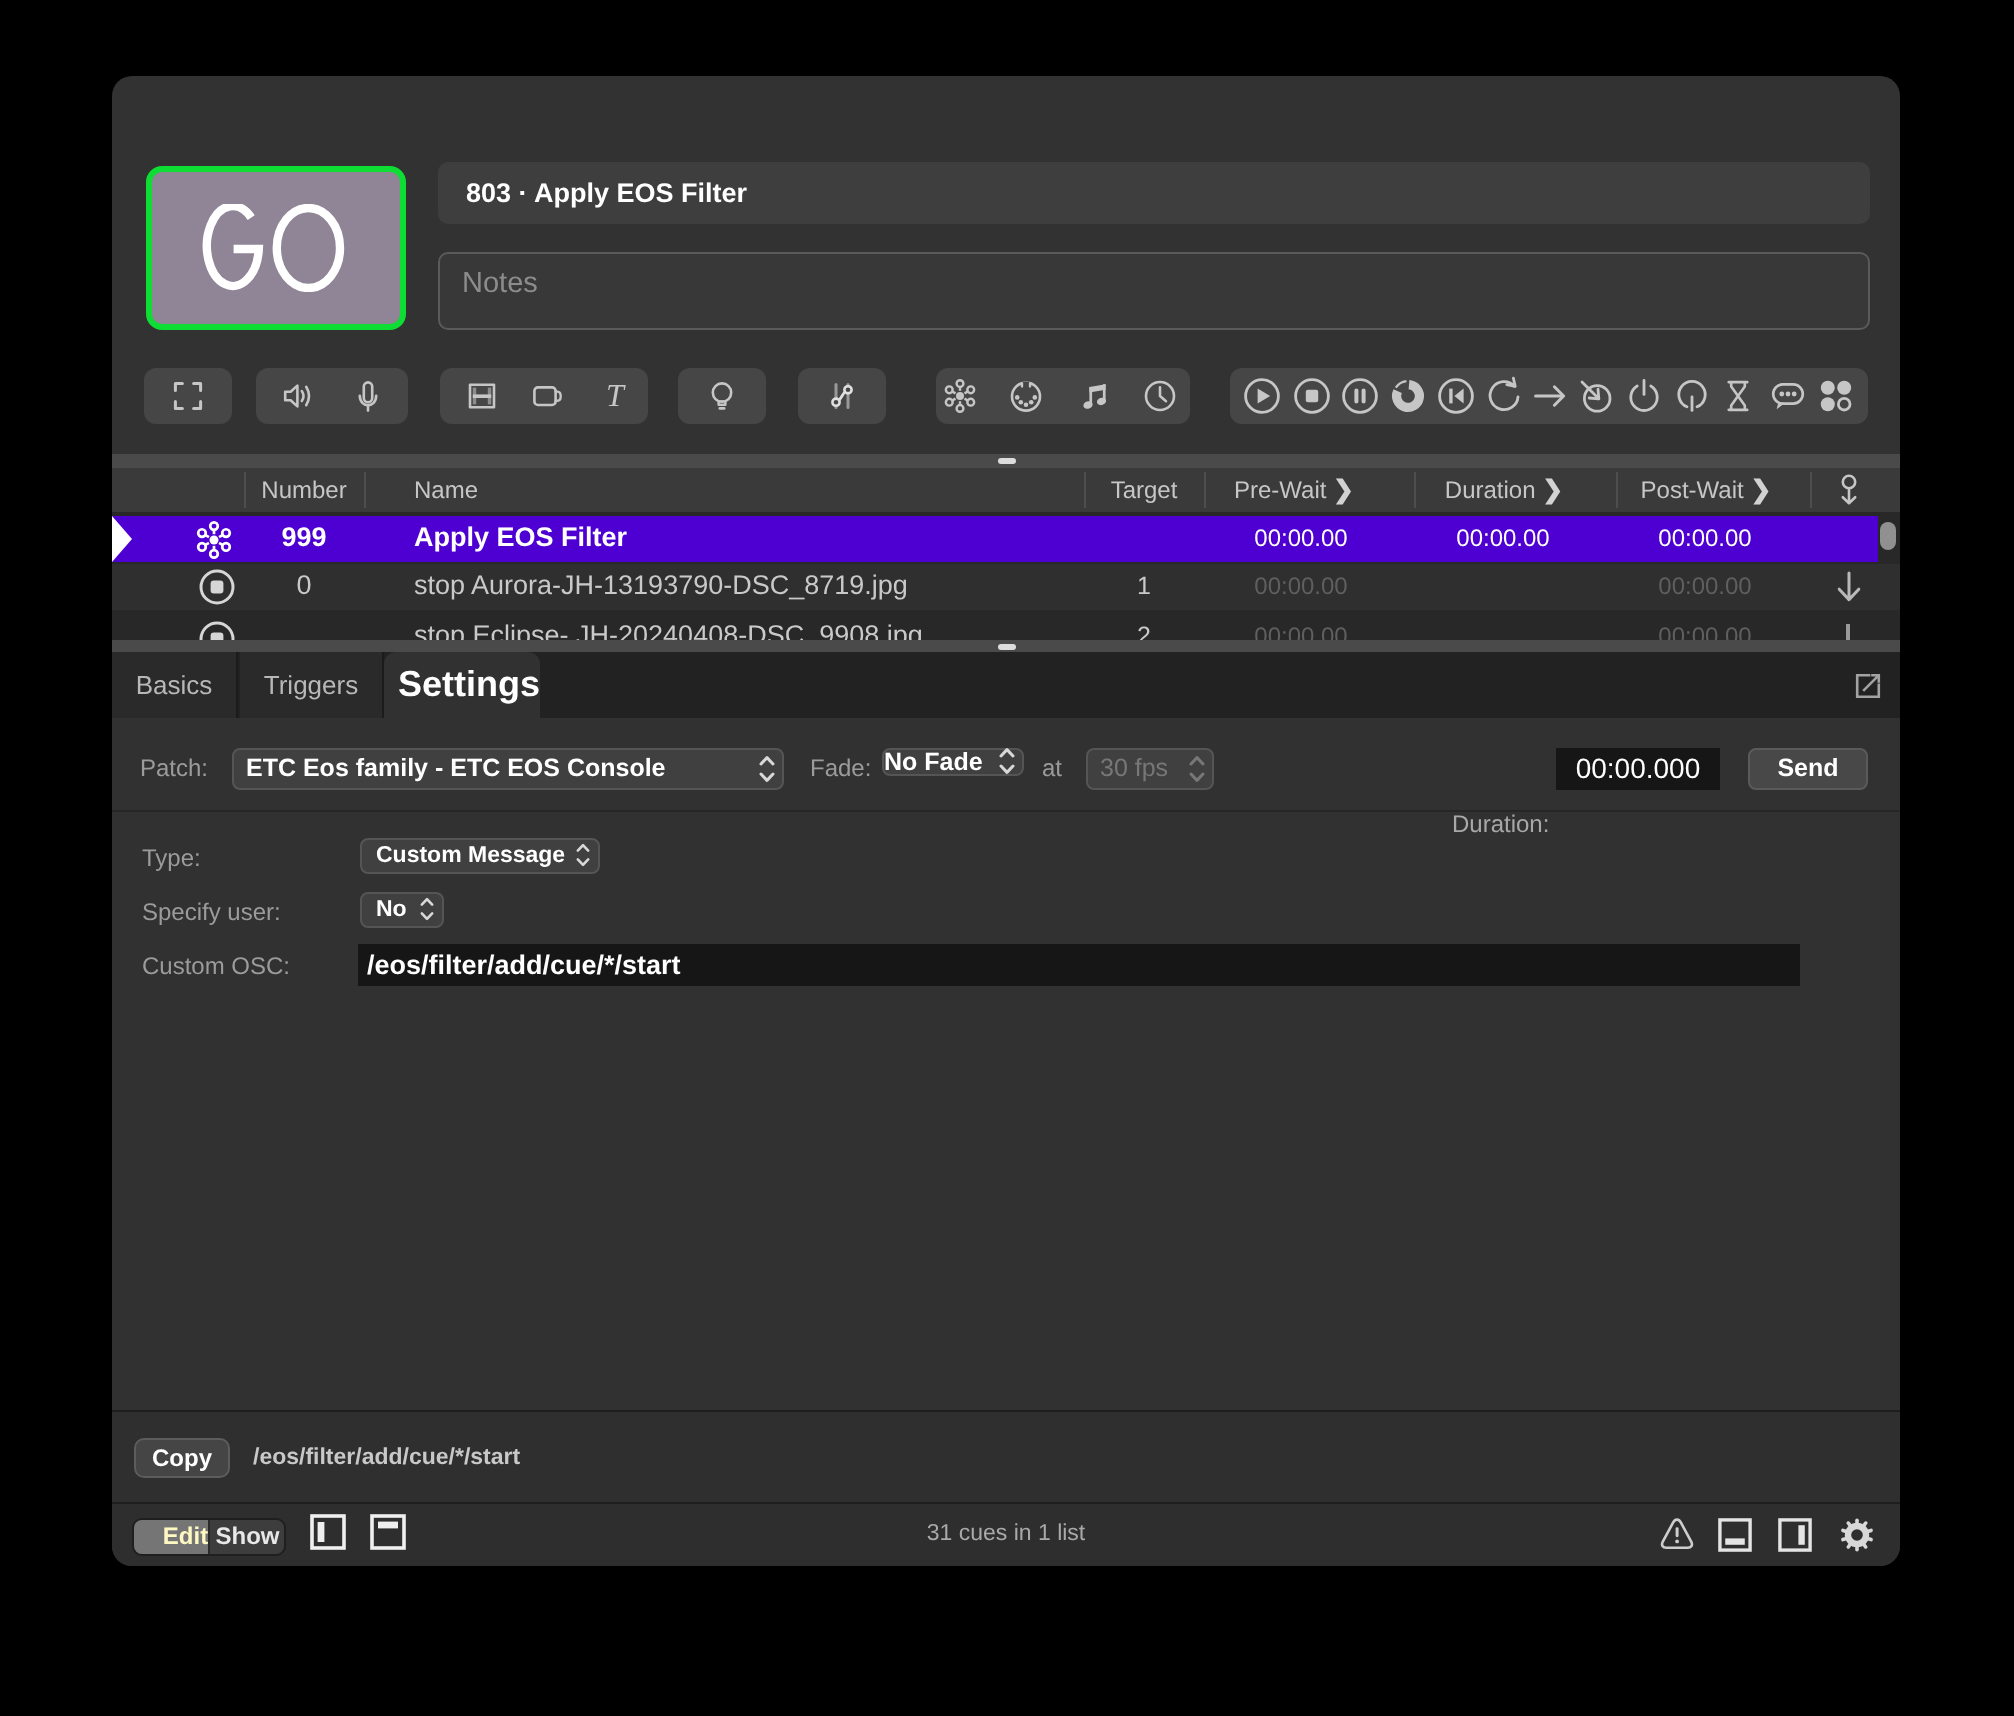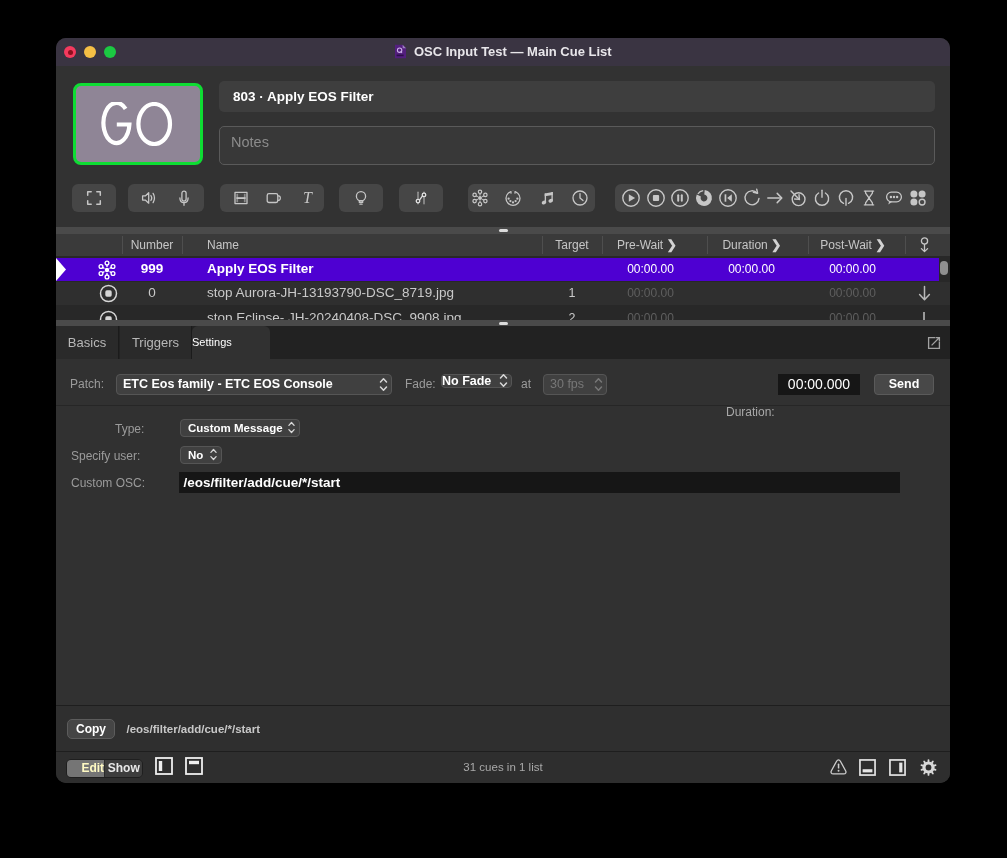--- a/index.html
+++ b/index.html
@@ -45,21 +45,21 @@
   .rnum { position:absolute; left:66px; width:60px; text-align:center; font-size:13.5px; }
   .rtime { position:absolute; width:105px; text-align:center; font-size:12px; font-weight:normal; }
   .rtarget { position:absolute; left:486px; width:60px; text-align:center; font-size:12.5px; }
   .rarrow { position:absolute; left:851px; width:34px; text-align:center; }
 
   
   #tabbar { position:absolute; left:0; top:288px; width:894px; height:33px; background:#222; }
   .tab { position:absolute; top:0; height:33px; line-height:33px; text-align:center;
     font-size:13px; color:#b8b8b8; background:#2a2a2a; border-right:1px solid #1b1b1b; }
   #tabactive { position:absolute; left:136px; top:0; width:78px; height:33px; line-height:33px;
-    text-align:left; font-size:11px; color:#fff; font-weight:normal; background:#313131;
+    text-align:right; font-size:18px; color:#fff; font-weight:bold; background:#313131;
     border-radius:6px 6px 0 0; }
 
   
   #panel { position:absolute; left:0; top:321px; width:894px; height:346px; background:#313131; }
   .lbl { position:absolute; color:#9b9b9b; font-size:12px; }
   .dd { position:absolute; background:#404040; border:1px solid #555; border-radius:4px;
     color:#fff; font-size:12.5px; font-weight:bold; display:flex; align-items:center; }
   .stepper { margin-left:auto; margin-right:3px; }
   .ico { display:block; }
   .blackfield { position:absolute; background:#161616; color:#fff; }
@@ -72,34 +72,20 @@
     border-top:1px solid #1e1e1e; }
   #copybtn { position:absolute; left:11px; top:13px; width:48px; height:20px; background:#454545;
     border:1px solid #5c5c5c; border-radius:5px; color:#fff; font-size:12px; font-weight:bold;
     text-align:center; line-height:18px; }
   #bottombar { position:absolute; left:0; top:713px; width:894px; height:32px; background:#2e2e2e;
     border-top:1px solid #1e1e1e; }
 </style>
 </head>
 <body>
 <div id="win">
-  <div id="titlebar">
-    <div class="tl" style="left:8px; background:#f43a5e;">
-        <div style="position:absolute;left:3.5px;top:3.5px;width:5px;height:5px;border-radius:50%;background:#8c0f1e;"></div>
-      </div>
-    <div class="tl" style="left:28px; background:#f5bf45;"></div>
-    <div class="tl" style="left:48px; background:#1bc942;"></div>
-    <div id="ttext"><svg style="vertical-align:-3px; margin-right:3px;" width="13" height="15" viewBox="0 0 13 15">
-          <path d="M1 0.8 H8.6 L12 4.2 V14.2 H1 Z" fill="#531f7e"></path>
-          <path d="M8.6 0.8 L8.6 4.2 H12 Z" fill="#9d7cc4"></path>
-          <circle cx="5.6" cy="6.2" r="2.2" fill="none" stroke="#c9aee6" stroke-width="1.1"></circle>
-          <path d="M6.6 7.4 L8 8.8" stroke="#c9aee6" stroke-width="1.1"></path>
-          <rect x="2.6" y="10.6" width="7" height="1.6" fill="#2c0f4a"></rect>
-        </svg> OSC Input Test — Main Cue List</div>
-  </div>
 
   <div id="gobtn">
       <svg style="position:absolute; left:24px; top:16px;" width="76" height="44" viewBox="0 0 76 44">
         <path d="M25.6 6.8 A13 20 0 1 0 29.4 22.5 H16.8" fill="none" stroke="#fff" stroke-width="4.2"></path>
         <ellipse cx="54.2" cy="22" rx="15.8" ry="20" fill="none" stroke="#fff" stroke-width="4.2"></ellipse>
       </svg>
     </div>
   <div id="namefield">803 · Apply EOS Filter</div>
   <div id="notesfield">Notes</div>
 
@@ -356,21 +342,21 @@
     <div class="lbl" style="left:465px; top:18px;">at</div>
     <div class="dd" style="left:487px; top:14.5px; width:64px; height:21px; padding-left:6px; color:#777; font-weight:normal;">30 fps<svg class="stepper" width="9" height="15" viewBox="0 0 9 15">
           <path d="M1.5 5 L4.5 1.8 L7.5 5 M1.5 10 L4.5 13.2 L7.5 10" fill="none" stroke="#777" stroke-width="1.5" stroke-linecap="round" stroke-linejoin="round"></path>
         </svg></div>
     <div class="lbl" style="left:670px; top:18px; color:#a8a8a8;margin-top:28px;">Duration:</div>
     <div class="blackfield" style="left:722px; top:14.5px; width:82px; height:21px; font-size:14px; text-align:center; line-height:21px;">00:00.000</div>
     <div id="sendbtn" style="top:15px;">Send</div>
 
     <div style="position:absolute; left:0; top:46px; width:894px; height:1px; background:#262626;"></div>
 
-    <div class="lbl" style="left:15px; top:63px;margin-left:44px;">Type:</div>
+    <div class="lbl" style="left:15px; top:63px;">Type:</div>
     <div class="dd" style="left:124px; top:59.5px; width:120px; height:18px; padding-left:7px; font-size:11.5px;">Custom Message<svg class="stepper" width="9" height="13" viewBox="0 0 9 15">
           <path d="M1.5 5 L4.5 1.8 L7.5 5 M1.5 10 L4.5 13.2 L7.5 10" fill="none" stroke="#d8d8d8" stroke-width="1.5" stroke-linecap="round" stroke-linejoin="round"></path>
         </svg></div>
     <div class="lbl" style="left:15px; top:89.5px;">Specify user:</div>
     <div class="dd" style="left:124px; top:86.5px; width:42px; height:18px; padding-left:7px; font-size:11.5px;">No<svg class="stepper" width="9" height="13" viewBox="0 0 9 15">
           <path d="M1.5 5 L4.5 1.8 L7.5 5 M1.5 10 L4.5 13.2 L7.5 10" fill="none" stroke="#d8d8d8" stroke-width="1.5" stroke-linecap="round" stroke-linejoin="round"></path>
         </svg></div>
     <div class="lbl" style="left:15px; top:117px;">Custom OSC:</div>
     <div class="blackfield" style="left:122.5px; top:113px; width:721.5px; height:21px; font-size:13.5px; font-weight:bold; line-height:21px; padding-left:5px;">/eos/filter/add/cue/*/start</div>
   </div>

